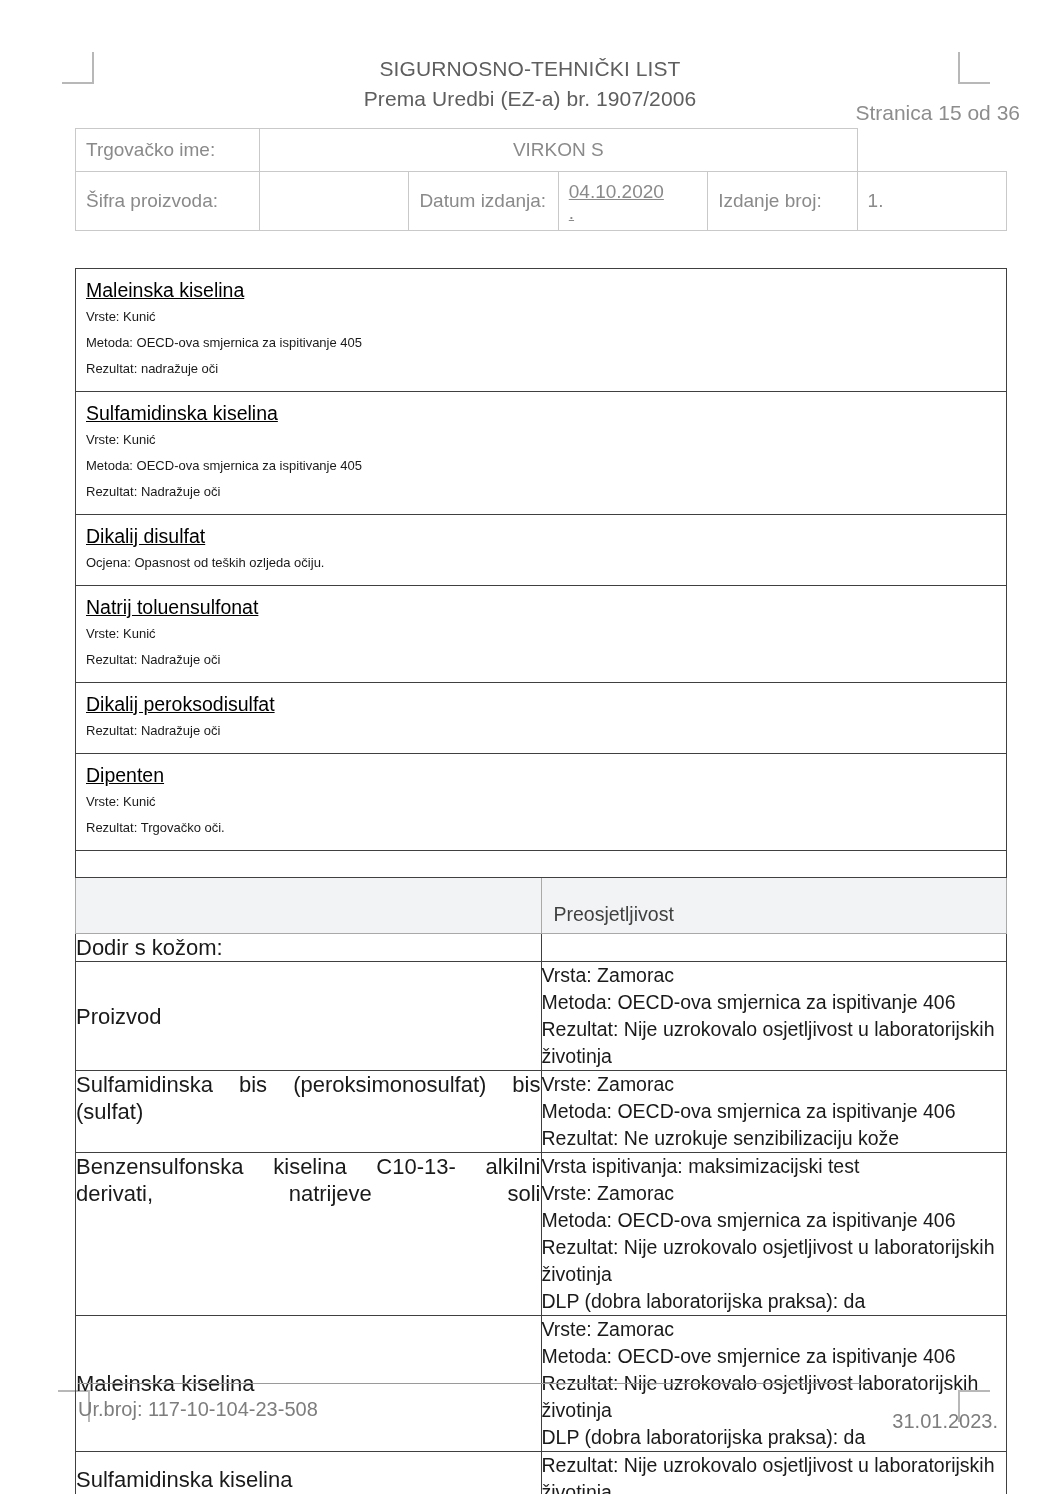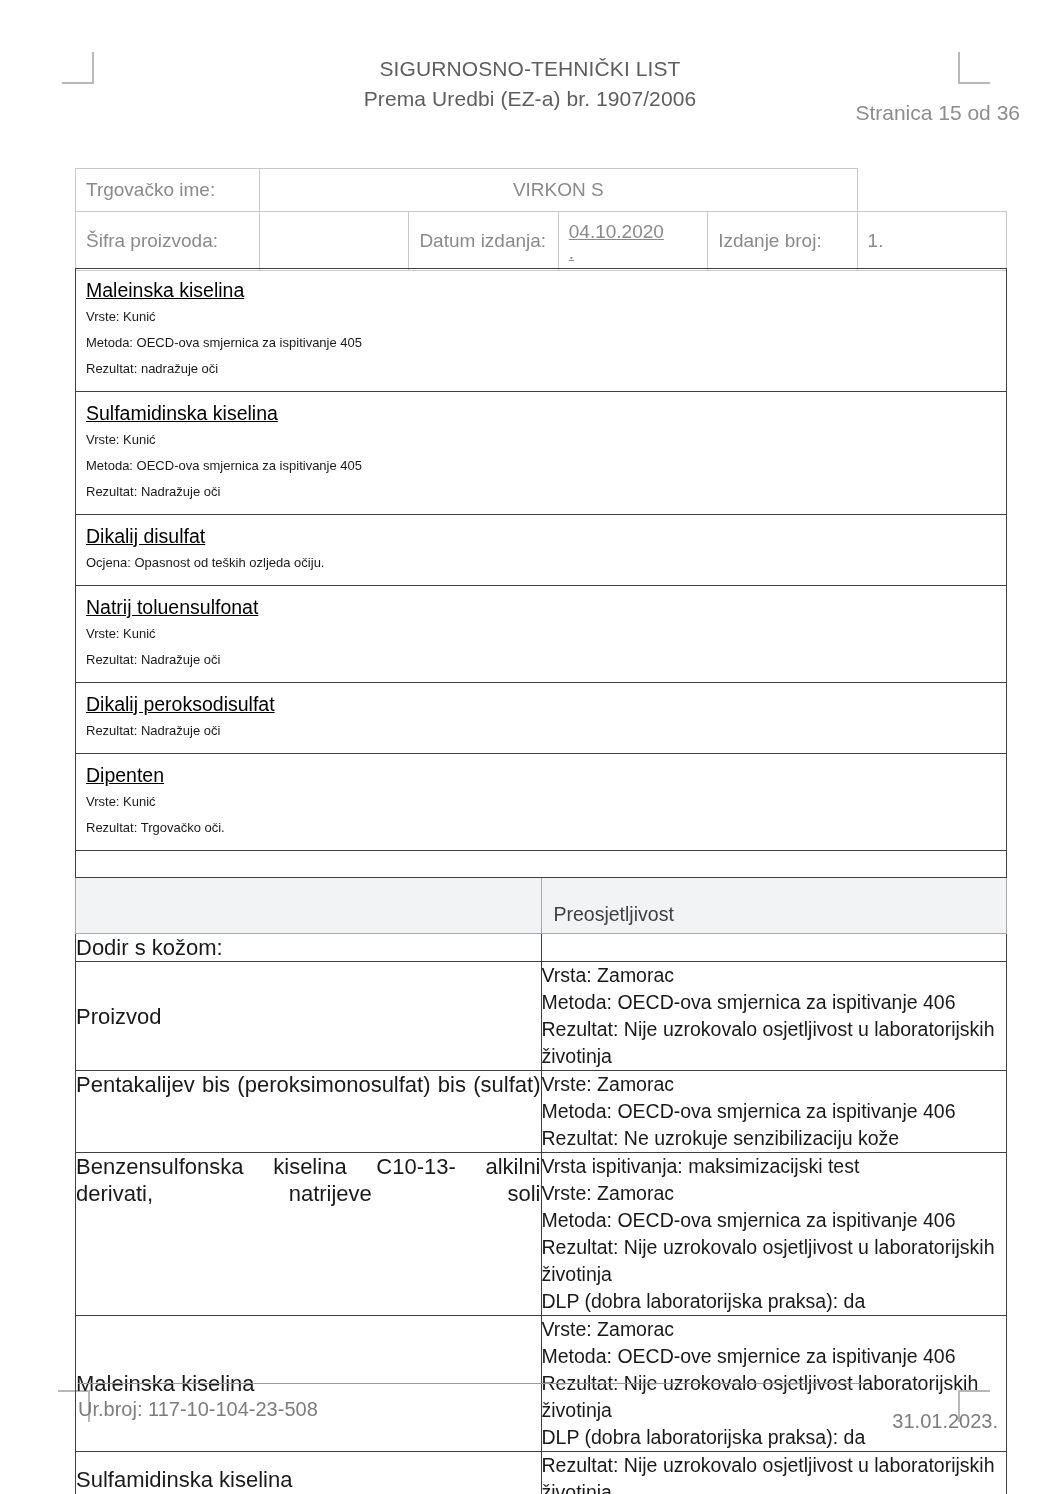--- a/index.html
+++ b/index.html
@@ -73,21 +73,20 @@
   }
 
   
   table.ident {
     position: absolute;
     left: 75px;
     top: 128px;
     width: 932px;
     border-collapse: collapse;
     table-layout: fixed;
-    margin-top: 40px;
   }
   table.ident td {
     border: 1px solid #c9c9c9;
     font-size: 19px;
     color: #8a8a8a;
     padding: 8px 10px;
     vertical-align: middle;
     height: 26px;
   }
   table.ident td.label { text-align: left; }
@@ -314,21 +313,21 @@
       <tr>
         <td class="col-left mid">Proizvod</td>
         <td class="col-right mid">
           <div>Vrsta: Zamorac</div>
           <div>Metoda: OECD-ova smjernica za ispitivanje 406</div>
           <div>Rezultat: Nije uzrokovalo osjetljivost u laboratorijskih životinja</div>
         </td>
       </tr>
 
       <tr>
-        <td class="col-left nowrap-just">Pentakalijev bis (peroksimonosulfat) bis (sulfat)</td>
+        <td class="col-left nowrap-just">Sulfamidinska bis (peroksimonosulfat) bis (sulfat)</td>
         <td class="col-right">
           <div>Vrste: Zamorac</div>
           <div>Metoda: OECD-ova smjernica za ispitivanje 406</div>
           <div>Rezultat: Ne uzrokuje senzibilizaciju kože</div>
         </td>
       </tr>
 
       <tr>
         <td class="col-left nowrap-just">Benzensulfonska kiselina C10-13- alkilni derivati, natrijeve soli</td>
         <td class="col-right">

